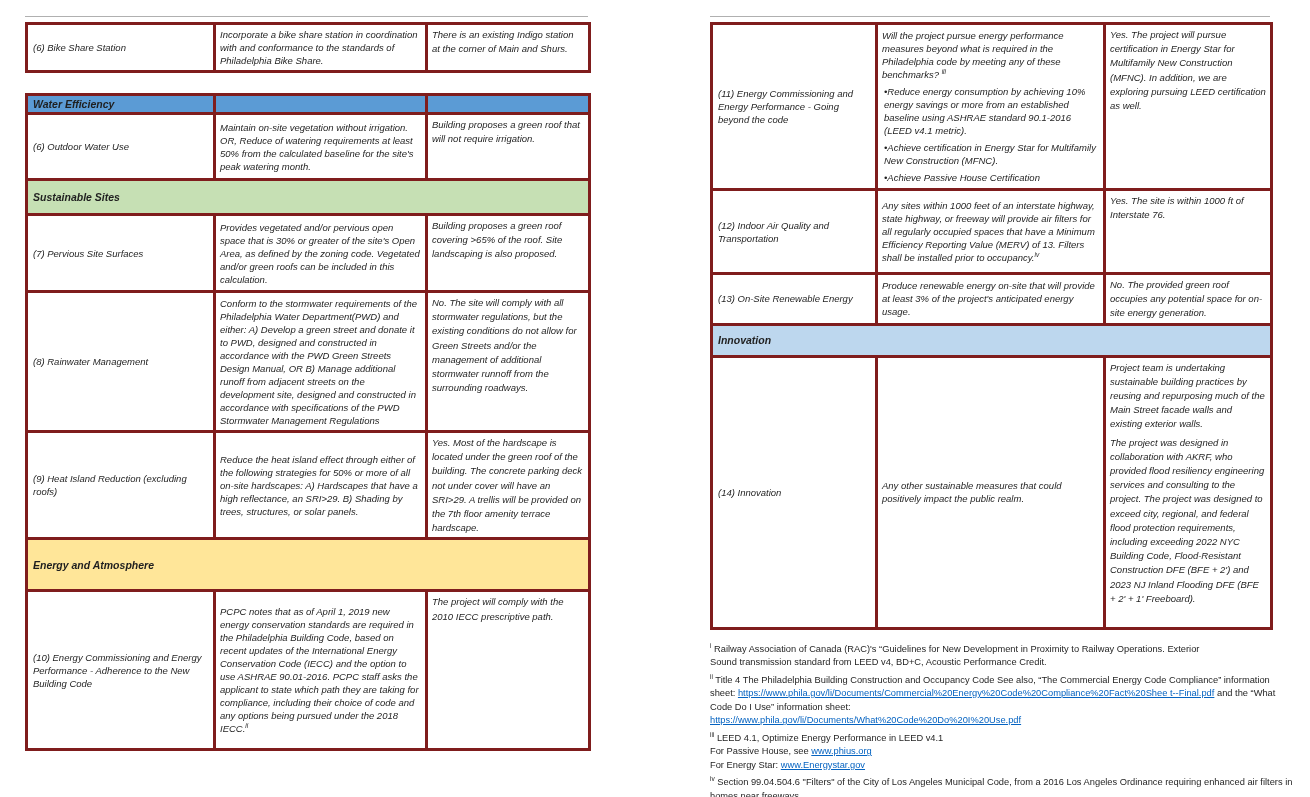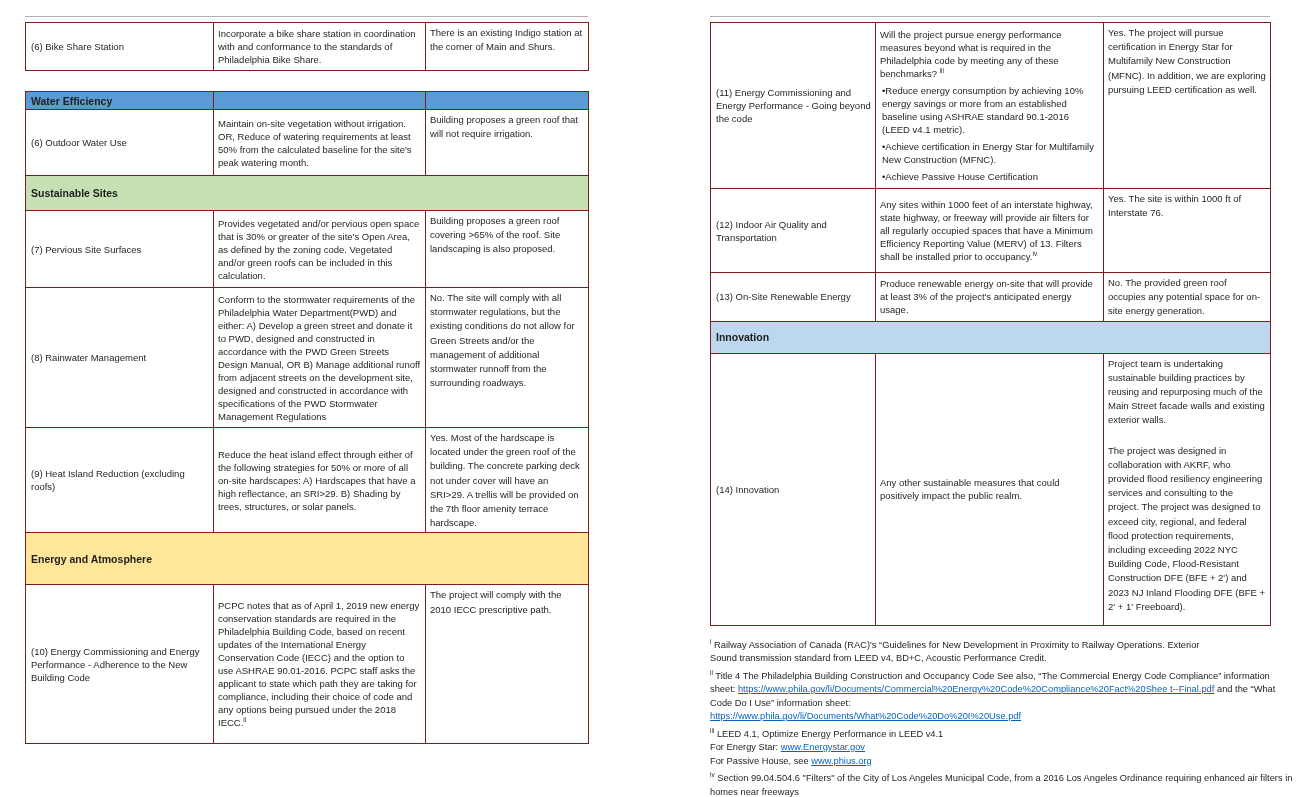--- a/index.html
+++ b/index.html
@@ -18,21 +18,21 @@
   .page-left  .remnant-line { width:563px; }
   .page-right .remnant-line { width:560px; }
 
   table.tbl {
     border-collapse:collapse; table-layout:fixed;
     border:1.5px solid #000;
     font-size:9.5px;
   }
   .tbl-left  { width:563px; }
   .tbl-right { width:560px; }
-  .tbl td { border:1px solid #7f1d1d; padding:2px 4px; vertical-align:middle; }
+  .tbl td { border:3px solid #7f1d1d; padding:2px 4px; vertical-align:middle;font-style:italic; }
 
   td.c1 { padding-left:5px; line-height:13px; }
   td.c2 { line-height:13px; }
   td.c3 { vertical-align:top; line-height:14.2px; padding-top:3px; }
 
   tr.sec td {
     font-weight:bold; font-size:10.5px; padding-left:5px;
   }
   .bg-blue      { background:#5B9BD5; }
   .bg-green     { background:#C6E0B4; }
@@ -44,21 +44,21 @@
   sup.s { font-size:6.5px; line-height:0; vertical-align:super; }
 
   .bullet { margin-top:4px; padding-left:2px; }
 
   .footnotes { margin-top:13px; font-size:9.3px; line-height:13.5px; width:585px; }
   .fn { margin-bottom:4px; }
   .fn-i { max-width:505px; }
   .fn sup { font-size:6.5px; line-height:0; vertical-align:super; }
   a.lnk { color:#0563C1; text-decoration:underline; cursor:pointer; word-break:break-all; }
 
-  .p2 { margin-top:16px; }
+  .p2 { margin-top:4px; }
 </style>
 </head>
 <body>
 
 <div class="canvas">
 
   <div class="page page-left">
     <div class="remnant-line"></div>
 
     <table class="tbl tbl-left">
@@ -188,22 +188,22 @@
       </div>
 
       <div class="fn">
         <sup>ii</sup> <span>Title 4 The Philadelphia Building Construction and Occupancy Code See also, “The Commercial Energy Code Compliance” information sheet:</span>
         <a class="lnk">https://www.phila.gov/li/Documents/Commercial%20Energy%20Code%20Compliance%20Fact%20Shee t--Final.pdf</a><span> and the “What Code Do I Use” information sheet:</span>
         <div><a class="lnk">https://www.phila.gov/li/Documents/What%20Code%20Do%20I%20Use.pdf</a></div>
       </div>
 
       <div class="fn">
         <div><sup>iii</sup> <span>LEED 4.1, Optimize Energy Performance in LEED v4.1</span></div>
+        <div><span>For Passive House, see </span><a class="lnk">www.phius.org</a></div>
         <div><span>For Energy Star: </span><a class="lnk">www.Energystar.gov</a></div>
-        <div><span>For Passive House, see </span><a class="lnk">www.phius.org</a></div>
       </div>
 
       <div class="fn">
         <sup>iv</sup> <span>Section 99.04.504.6 "Filters" of the City of Los Angeles Municipal Code, from a 2016 Los Angeles Ordinance requiring enhanced air filters in homes near freeways</span>
       </div>
     </div>
   </div>
 
 </div>
 

